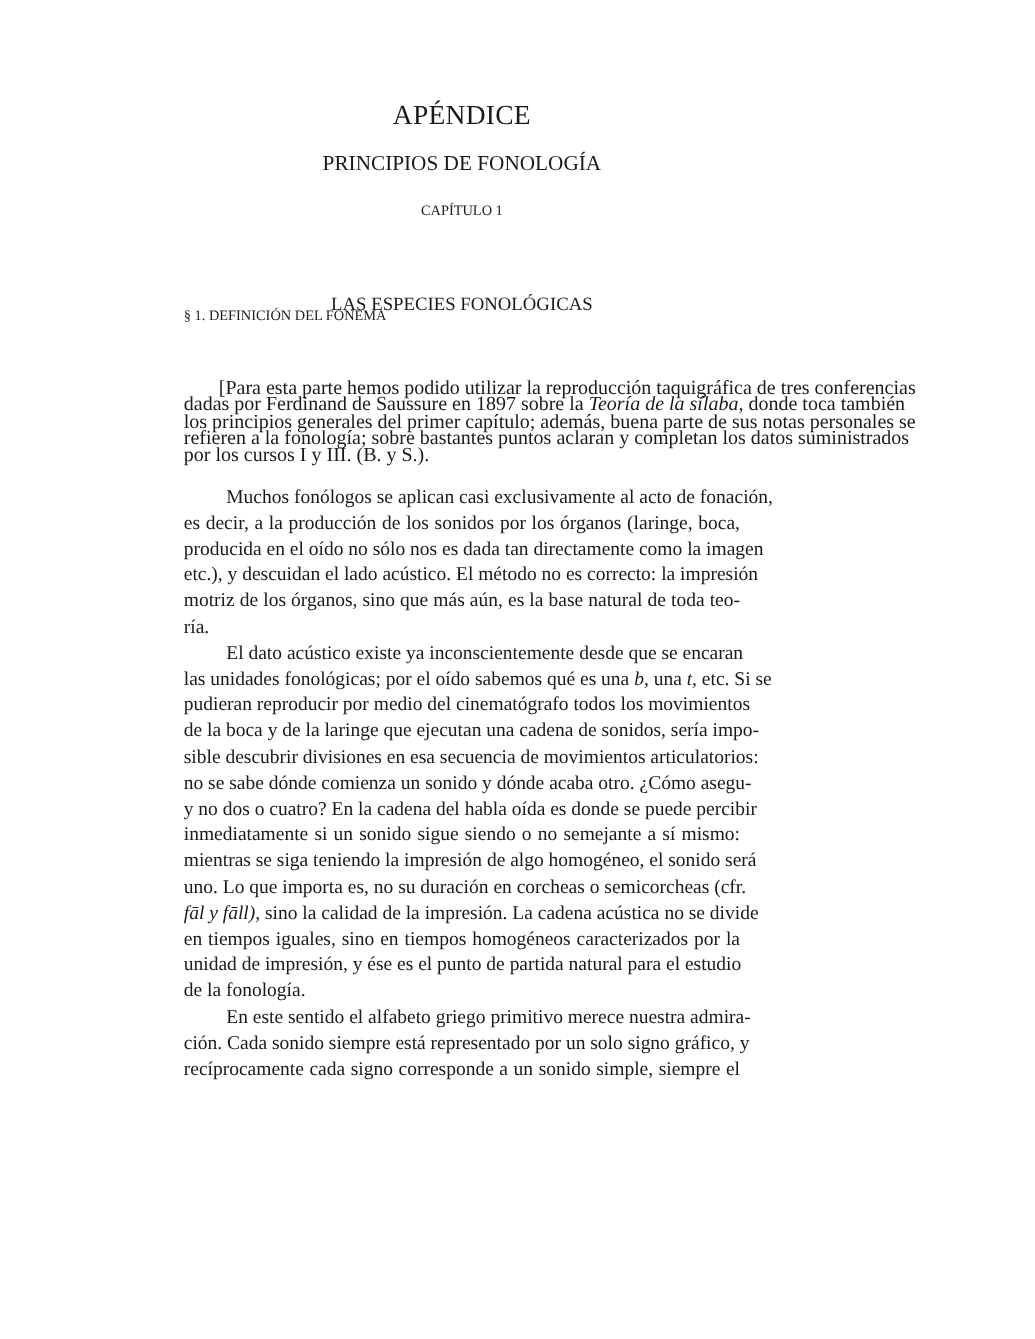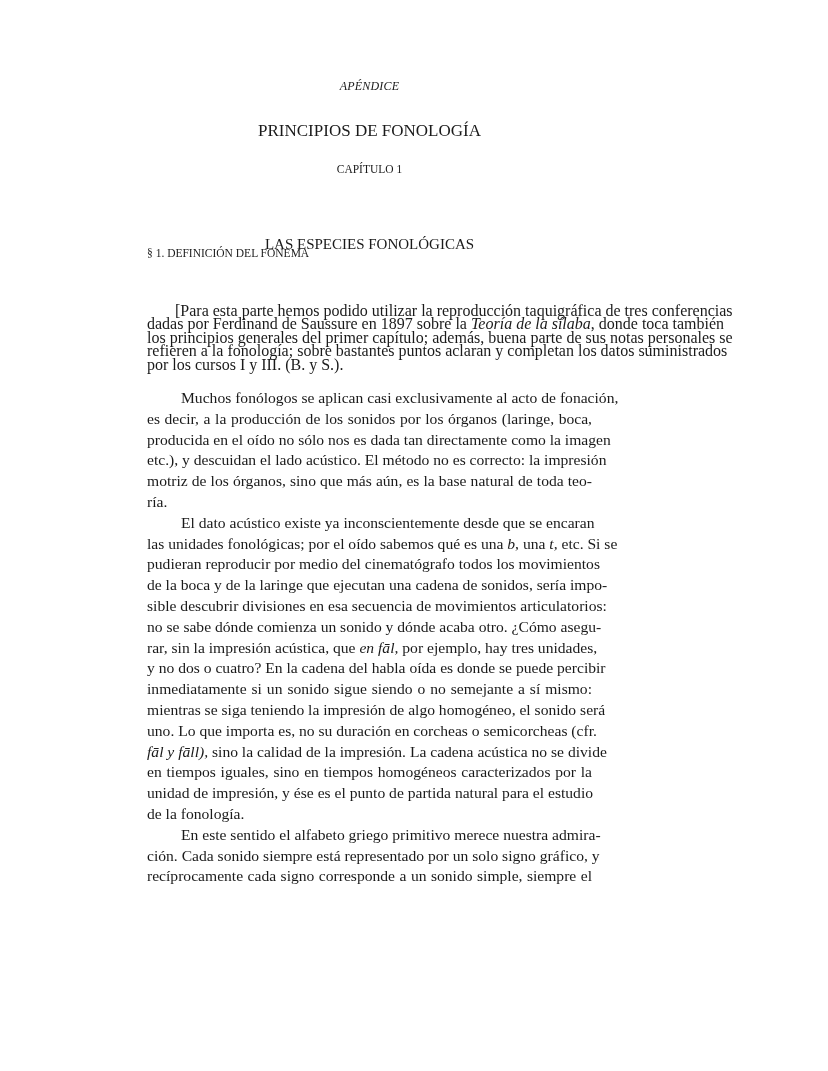--- a/index.html
+++ b/index.html
@@ -1,20 +1,20 @@
 <!DOCTYPE html>
 <html><head>
 <meta charset="utf-8">
 <style>
   html, body { margin: 0; padding: 0; background: #ffffff; }
   body { width: 828px; height: 1071px; position: relative; overflow: hidden;
          font-family: "Liberation Serif", "DejaVu Serif", serif; color: #1a1a1a; }
   .page { position: absolute; left: 147px; top: 0; width: 445px; }
   .center { text-align: center; width: 445px; }
-  .h-appendix { position: absolute; top: 79px; left: 0; font-size: 12px; letter-spacing: 0.2px; font-style: italic; }
+  .h-appendix { position: absolute; top: 79px; left: 0; font-size: 22px; letter-spacing: 0.2px; }
   .h-part { position: absolute; top: 121px; left: 0; font-size: 17px; }
   .h-chapter { position: absolute; top: 163px; left: 0; font-size: 11.5px; }
   .h-title { position: absolute; top: 196px; left: 0; font-size: 15px; margin-top: 40px; }
   .h-section { position: absolute; top: 247px; left: 0; font-size: 11.5px; text-align: left; }
   .note { position: absolute; top: 304px; left: 0; width: 445px; font-size: 16px; line-height: 13.4px;
           text-align: justify; }
   .body { position: absolute; top: 388px; left: 0; width: 445px; font-size: 15.6px; line-height: 20.8px;
           text-align: justify; }
   .line { display: block; text-align: justify; text-align-last: justify; white-space: nowrap; }
   .line.last { text-align-last: left; }
@@ -48,21 +48,20 @@
         <span class="line"><span>motriz de los órganos, sino que más aún, es la base natural de toda teo-</span></span>
         <span class="line last"><span>ría.</span></span>
       </div>
       <div>
         <span class="line ind"><span>El dato acústico existe ya inconscientemente desde que se encaran</span></span>
         <span class="line"><span>las unidades fonológicas; por el oído sabemos qué es una </span><em>b</em><span>, una </span><em>t,</em><span> etc. Si se</span></span>
         <span class="line"><span>pudieran reproducir por medio del cinematógrafo todos los movimientos</span></span>
         <span class="line"><span>de la boca y de la laringe que ejecutan una cadena de sonidos, sería impo-</span></span>
         <span class="line"><span>sible descubrir divisiones en esa secuencia de movimientos articulatorios:</span></span>
         <span class="line"><span>no se sabe dónde comienza un sonido y dónde acaba otro. ¿Cómo asegu-</span></span>
-        <span class="line"><span>rar, sin la impresión acústica, que </span><em>en fāl,</em><span> por ejemplo, hay tres unidades,</span></span>
         <span class="line"><span>y no dos o cuatro? En la cadena del habla oída es donde se puede percibir</span></span>
         <span class="line"><span>inmediatamente si un sonido sigue siendo o no semejante a sí mismo:</span></span>
         <span class="line"><span>mientras se siga teniendo la impresión de algo homogéneo, el sonido será</span></span>
         <span class="line"><span>uno. Lo que importa es, no su duración en corcheas o semicorcheas (cfr.</span></span>
         <span class="line"><em>fāl y fāll),</em><span> sino la calidad de la impresión. La cadena acústica no se divide</span></span>
         <span class="line"><span>en tiempos iguales, sino en tiempos homogéneos caracterizados por la</span></span>
         <span class="line"><span>unidad de impresión, y ése es el punto de partida natural para el estudio</span></span>
         <span class="line last"><span>de la fonología.</span></span>
       </div>
       <div>

